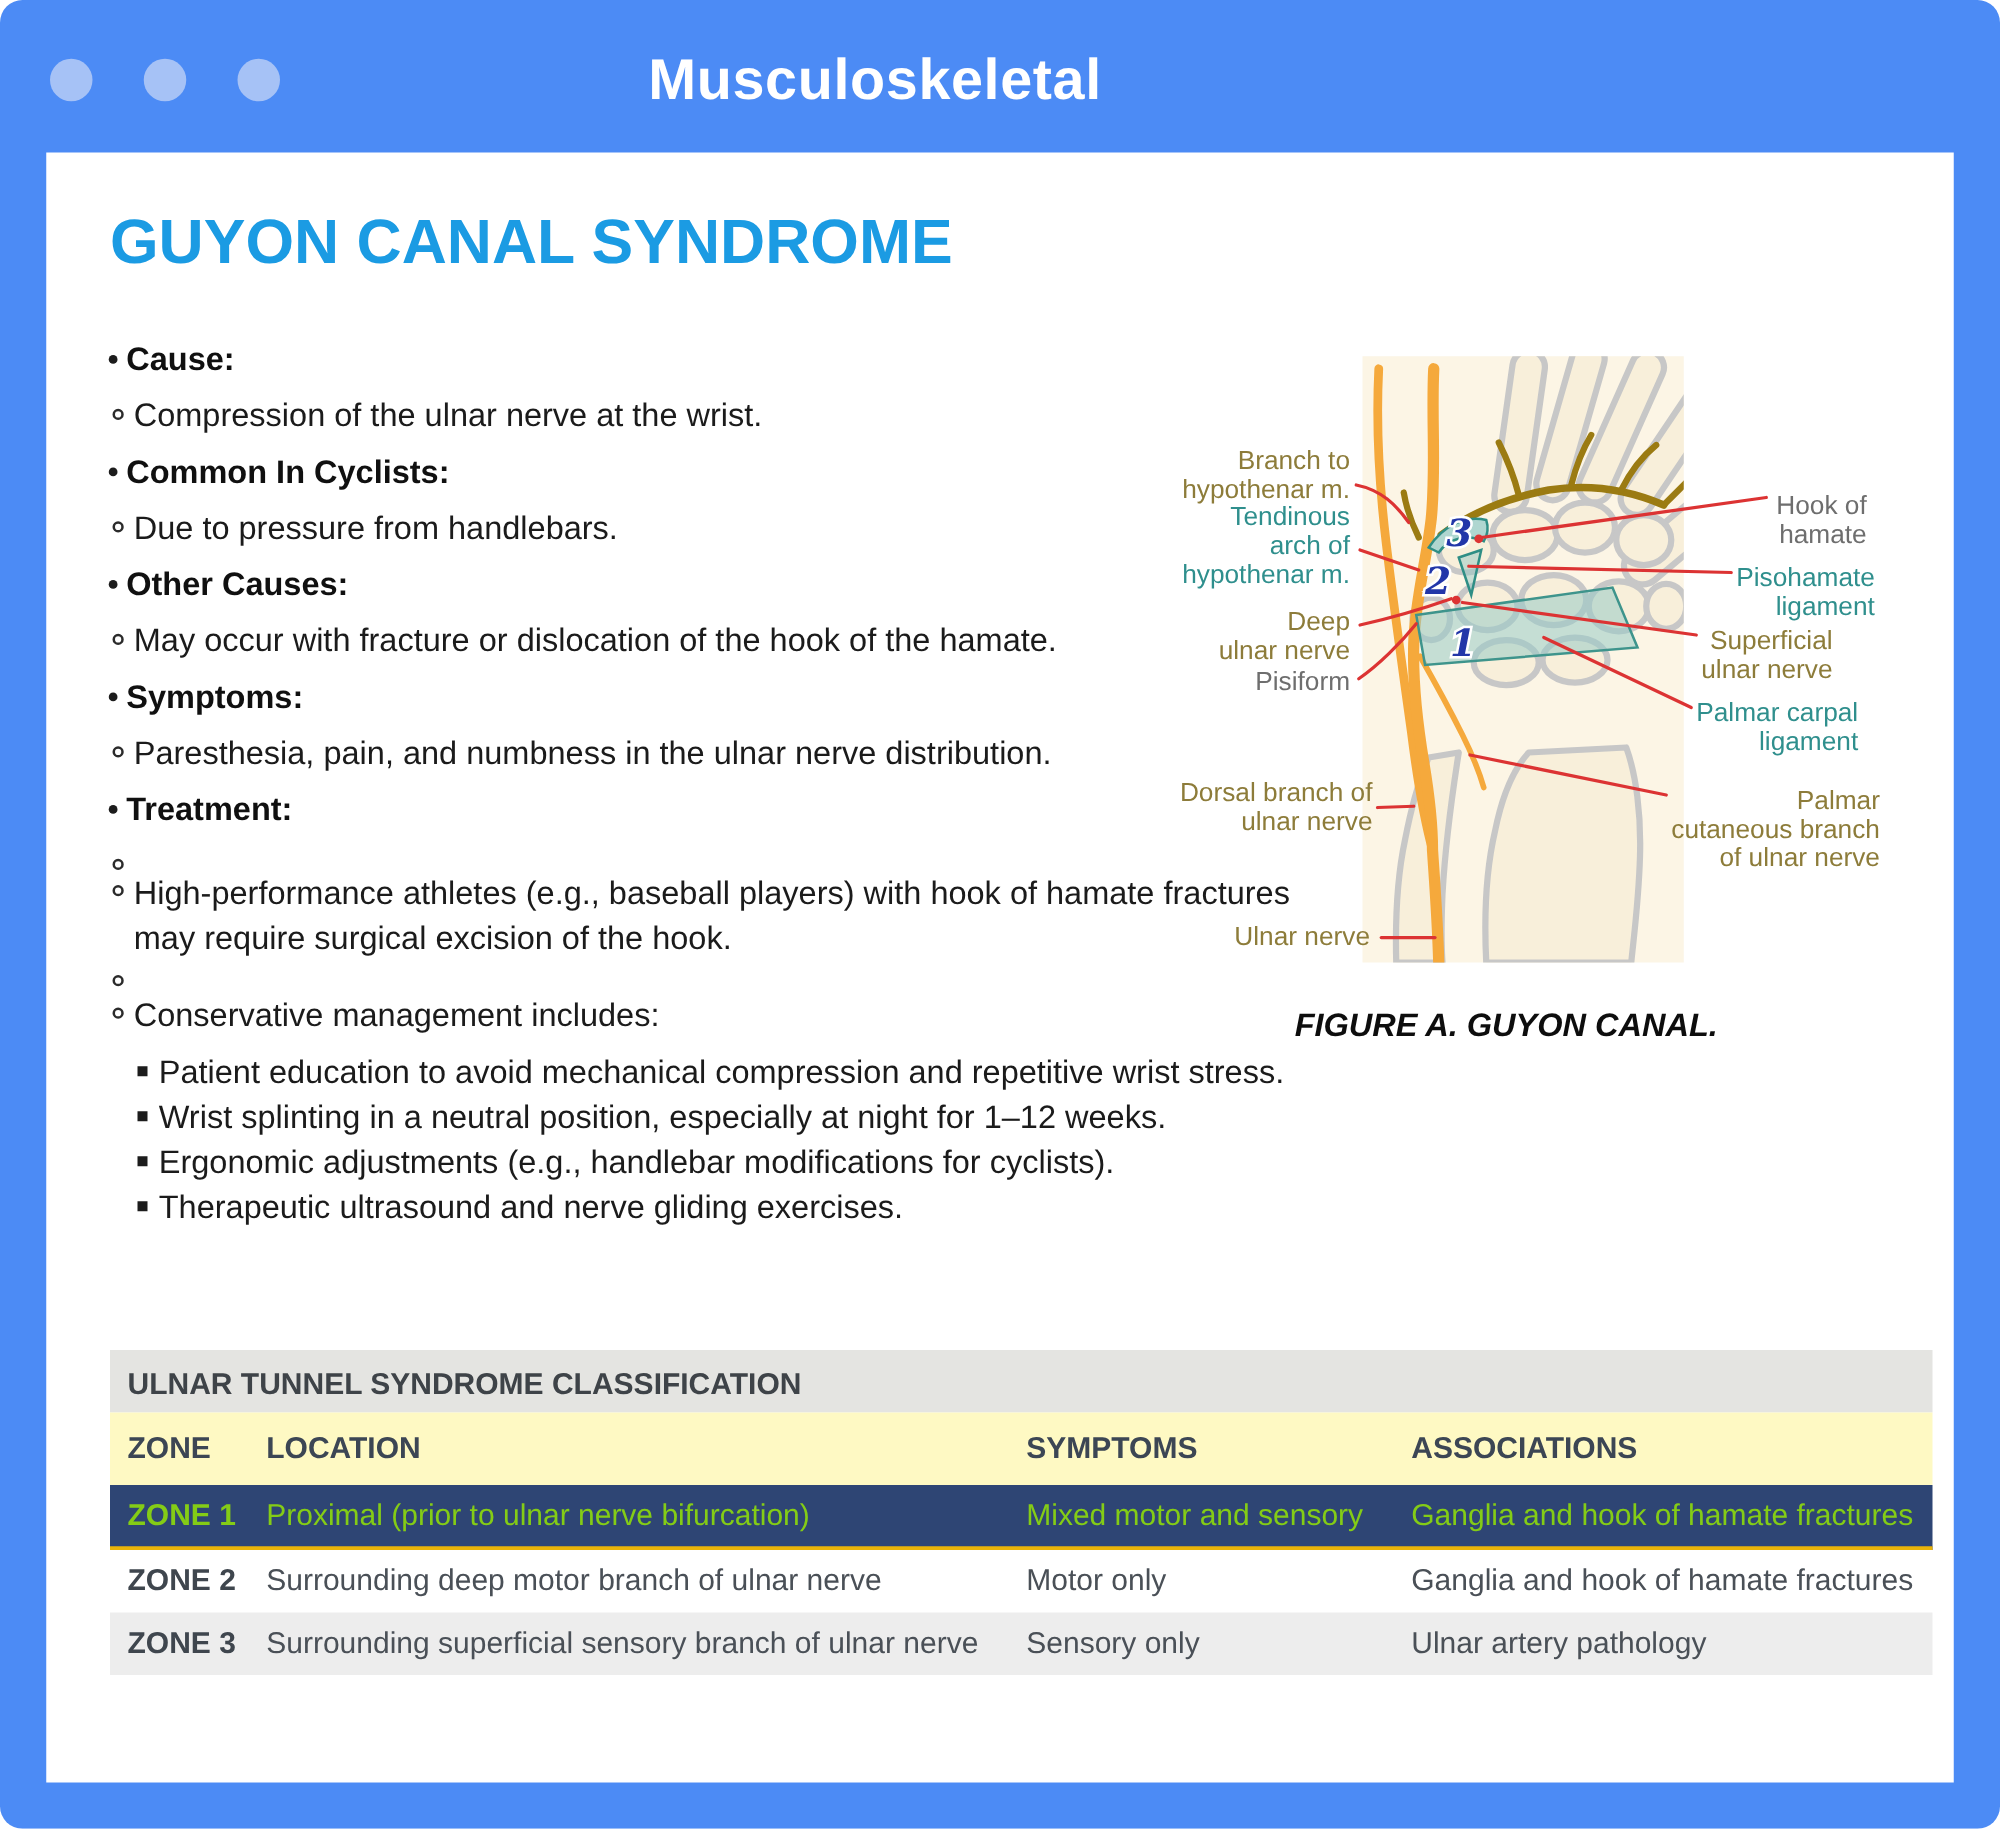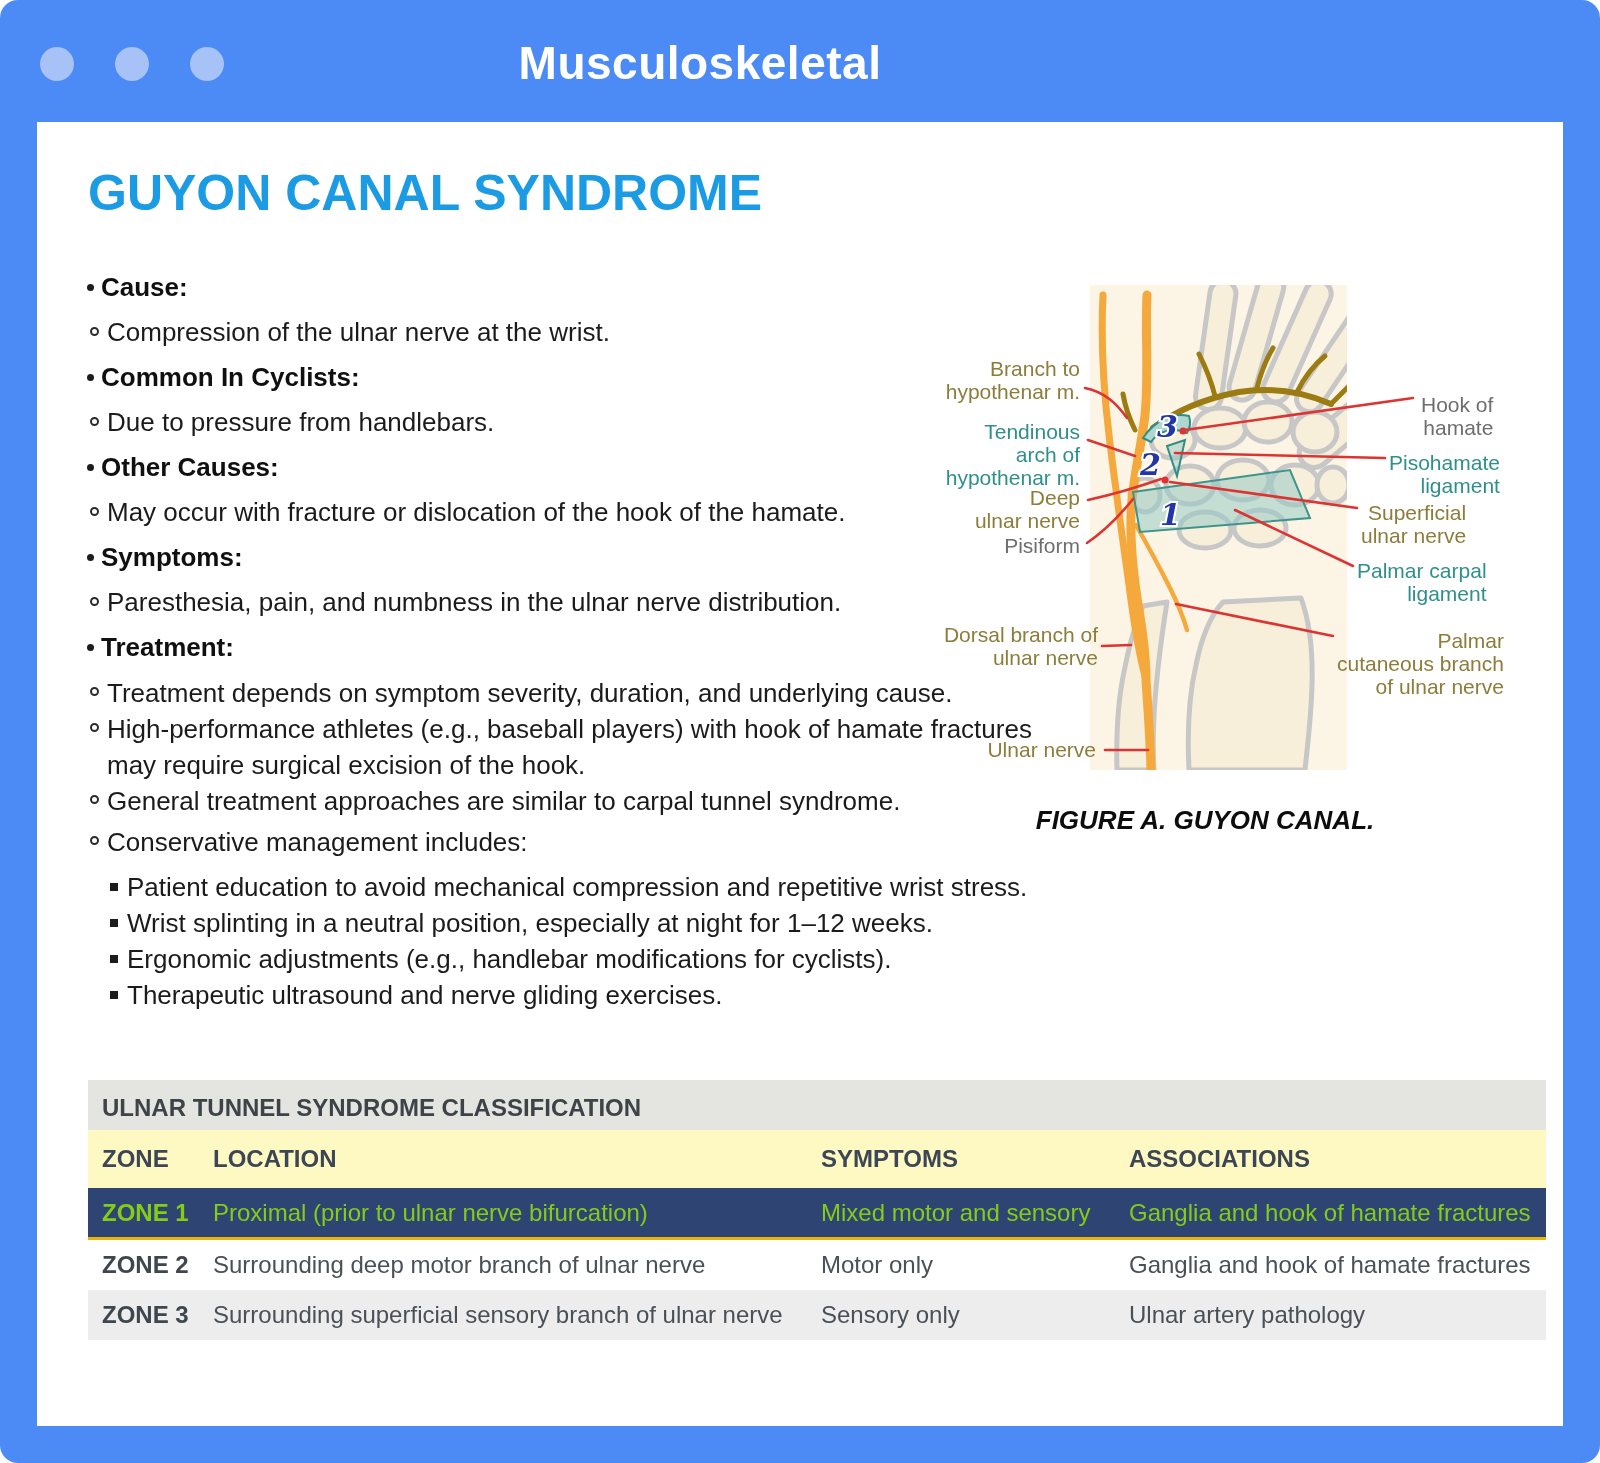--- a/index.html
+++ b/index.html
@@ -122,29 +122,27 @@
         <span class="b2"></span>
         <span class="t">Paresthesia, pain, and numbness in the ulnar nerve distribution.</span>
       </div>
 
       <div class="li l1 mt8">
         <span class="b1"></span>
         <span class="t h">Treatment:</span>
       </div>
       <div class="li l2 tight">
         <span class="b2"></span>
-        <span class="t">Treatment depends on symptom severity, duration, and underlying cause.</span>
       </div>
       <div class="li l2 tight">
         <span class="b2"></span>
         <span class="t">High-performance athletes (e.g., baseball players) with hook of hamate fractures may require surgical excision of the hook.</span>
       </div>
       <div class="li l2 tight">
         <span class="b2"></span>
-        <span class="t">General treatment approaches are similar to carpal tunnel syndrome.</span>
       </div>
       <div class="li l2 tight mt5">
         <span class="b2"></span>
         <span class="t">Conservative management includes:</span>
       </div>
       <div class="li l3 first">
         <span class="b3"></span>
         <span class="t">Patient education to avoid mechanical compression and repetitive wrist stress.</span>
       </div>
       <div class="li l3">
@@ -232,21 +230,21 @@
           <text x="252" y="157">3</text>
           <text x="235" y="195">2</text>
           <text x="255" y="245">1</text>
         </g>
       </svg>
 
       <div class="lbl left olive" style="top:77px;  right:475px;">
         <span>Branch to</span>
           <span>hypothenar m.</span>
       </div>
-      <div class="lbl left teal" style="top:140px; right:475px;">
+      <div class="lbl left teal" style="top:122px; right:475px;">
         <span>Tendinous</span>
           <span>arch of</span>
           <span>hypothenar m.</span>
       </div>
       <div class="lbl left olive" style="top:206px; right:475px;">
         <span>Deep</span>
           <span>ulnar nerve</span>
       </div>
       <div class="lbl left grayc" style="top:254px; right:475px;">
         <span>Pisiform</span>

